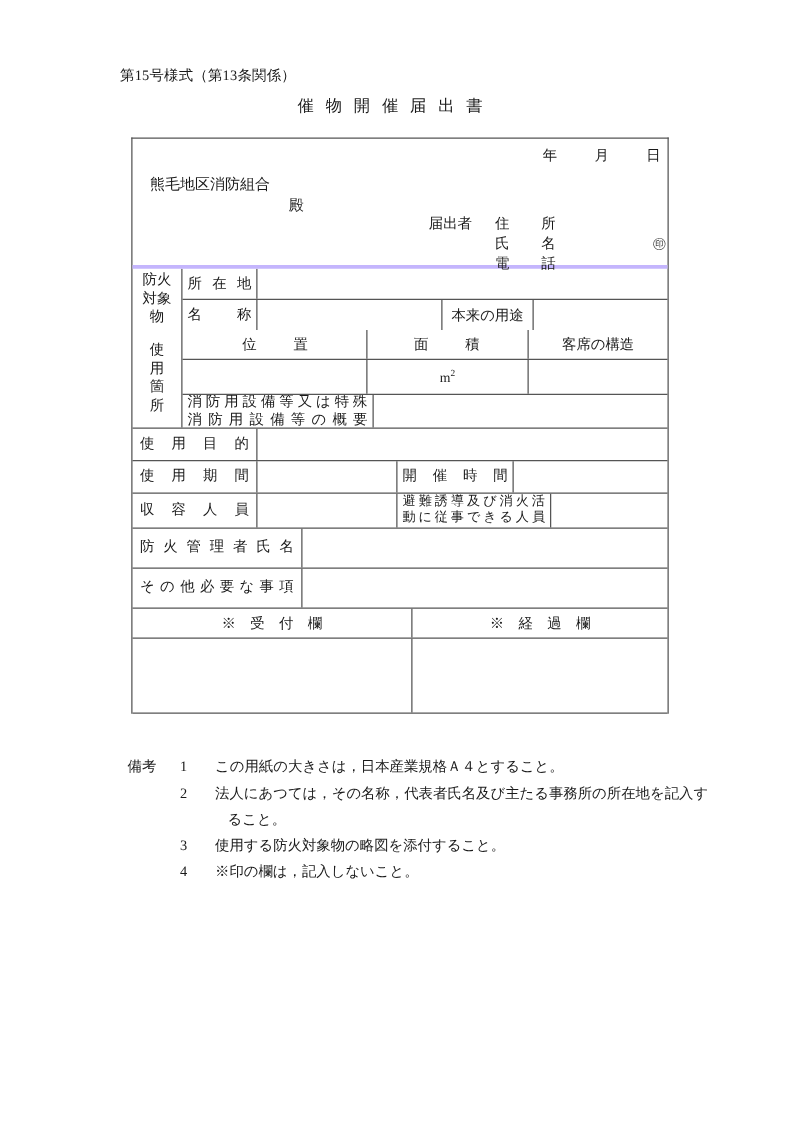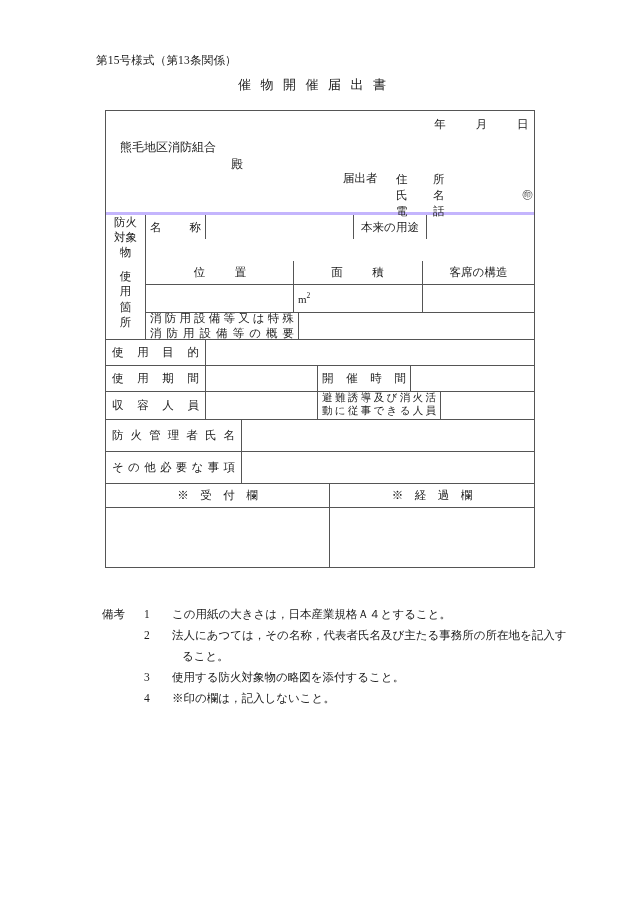--- a/index.html
+++ b/index.html
@@ -190,20 +190,26 @@
 
     <div class="row" style="border-bottom:none;">
       <div class="cell center" style="width:40px;padding:0;">
         <span class="vlabel">
           <span>防火</span>
           <span>対象</span>
           <span>物</span>
         </span>
       </div>
       <div style="flex:1;">
+        <div class="row" style="height:25px;">
+          <div class="cell" style="width:60px;padding:0;">
+            <span class="jlabel tight">所 在 地</span>
+          </div>
+          <div class="cell last blank" style="flex:1;"></div>
+        </div>
         <div class="row" style="height:24px;border-bottom:none;">
           <div class="cell" style="width:60px;padding:0;">
             <span class="jlabel tight">名　称</span>
           </div>
           <div class="cell blank" style="width:148px;"></div>
           <div class="cell center" style="width:73px;">本来の用途</div>
           <div class="cell last blank" style="flex:1;"></div>
         </div>
       </div>
     </div>
@@ -218,21 +224,21 @@
         </span>
       </div>
       <div style="flex:1;">
         <div class="row" style="height:24px;">
           <div class="cell center" style="width:148px;letter-spacing:9px;padding-left:14px;">位　置</div>
           <div class="cell center" style="width:129px;letter-spacing:9px;padding-left:12px;">面　積</div>
           <div class="cell last center" style="flex:1;">客席の構造</div>
         </div>
         <div class="row" style="height:28px;">
           <div class="cell blank" style="width:148px;"></div>
-          <div class="cell" style="width:129px;justify-content:flex-start;">
+          <div class="cell" style="width:129px;justify-content:center;">
             <span></span>
             <span style="font-size:11px;">m<sup style="font-size:7.5px;">2</sup></span>
           </div>
           <div class="cell last blank" style="flex:1;"></div>
         </div>
         <div class="row" style="height:26px;border-bottom:none;">
           <div class="cell" style="width:153px;padding:0;">
             <span style="display:block;width:100%;">
               <span class="jlabel tight">消防用設備等又は特殊</span>
               <span class="jlabel tight">消防用設備等の概要</span>

